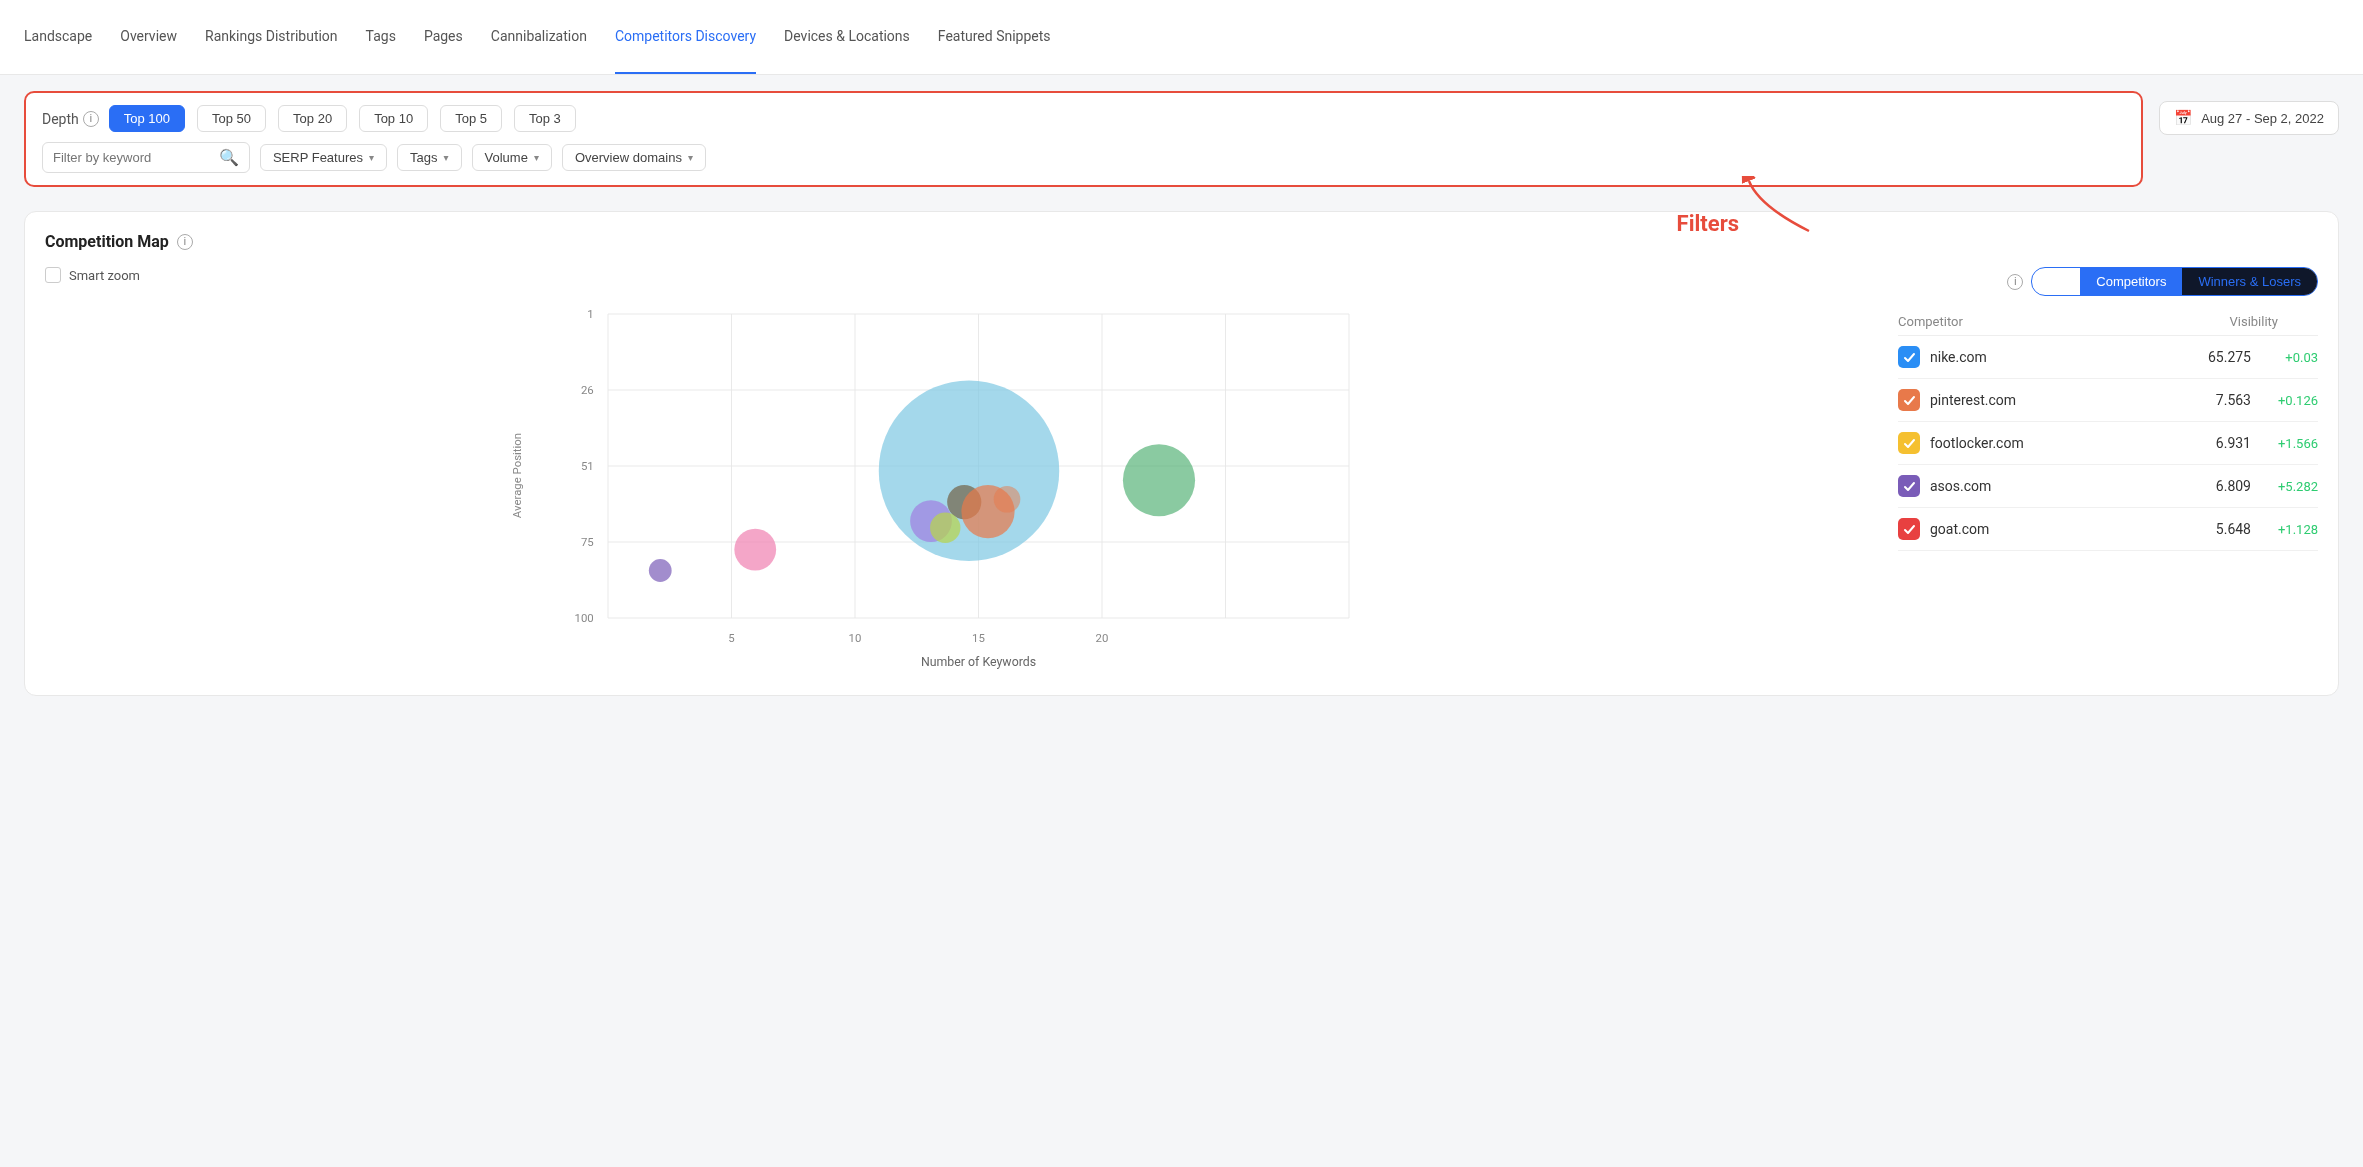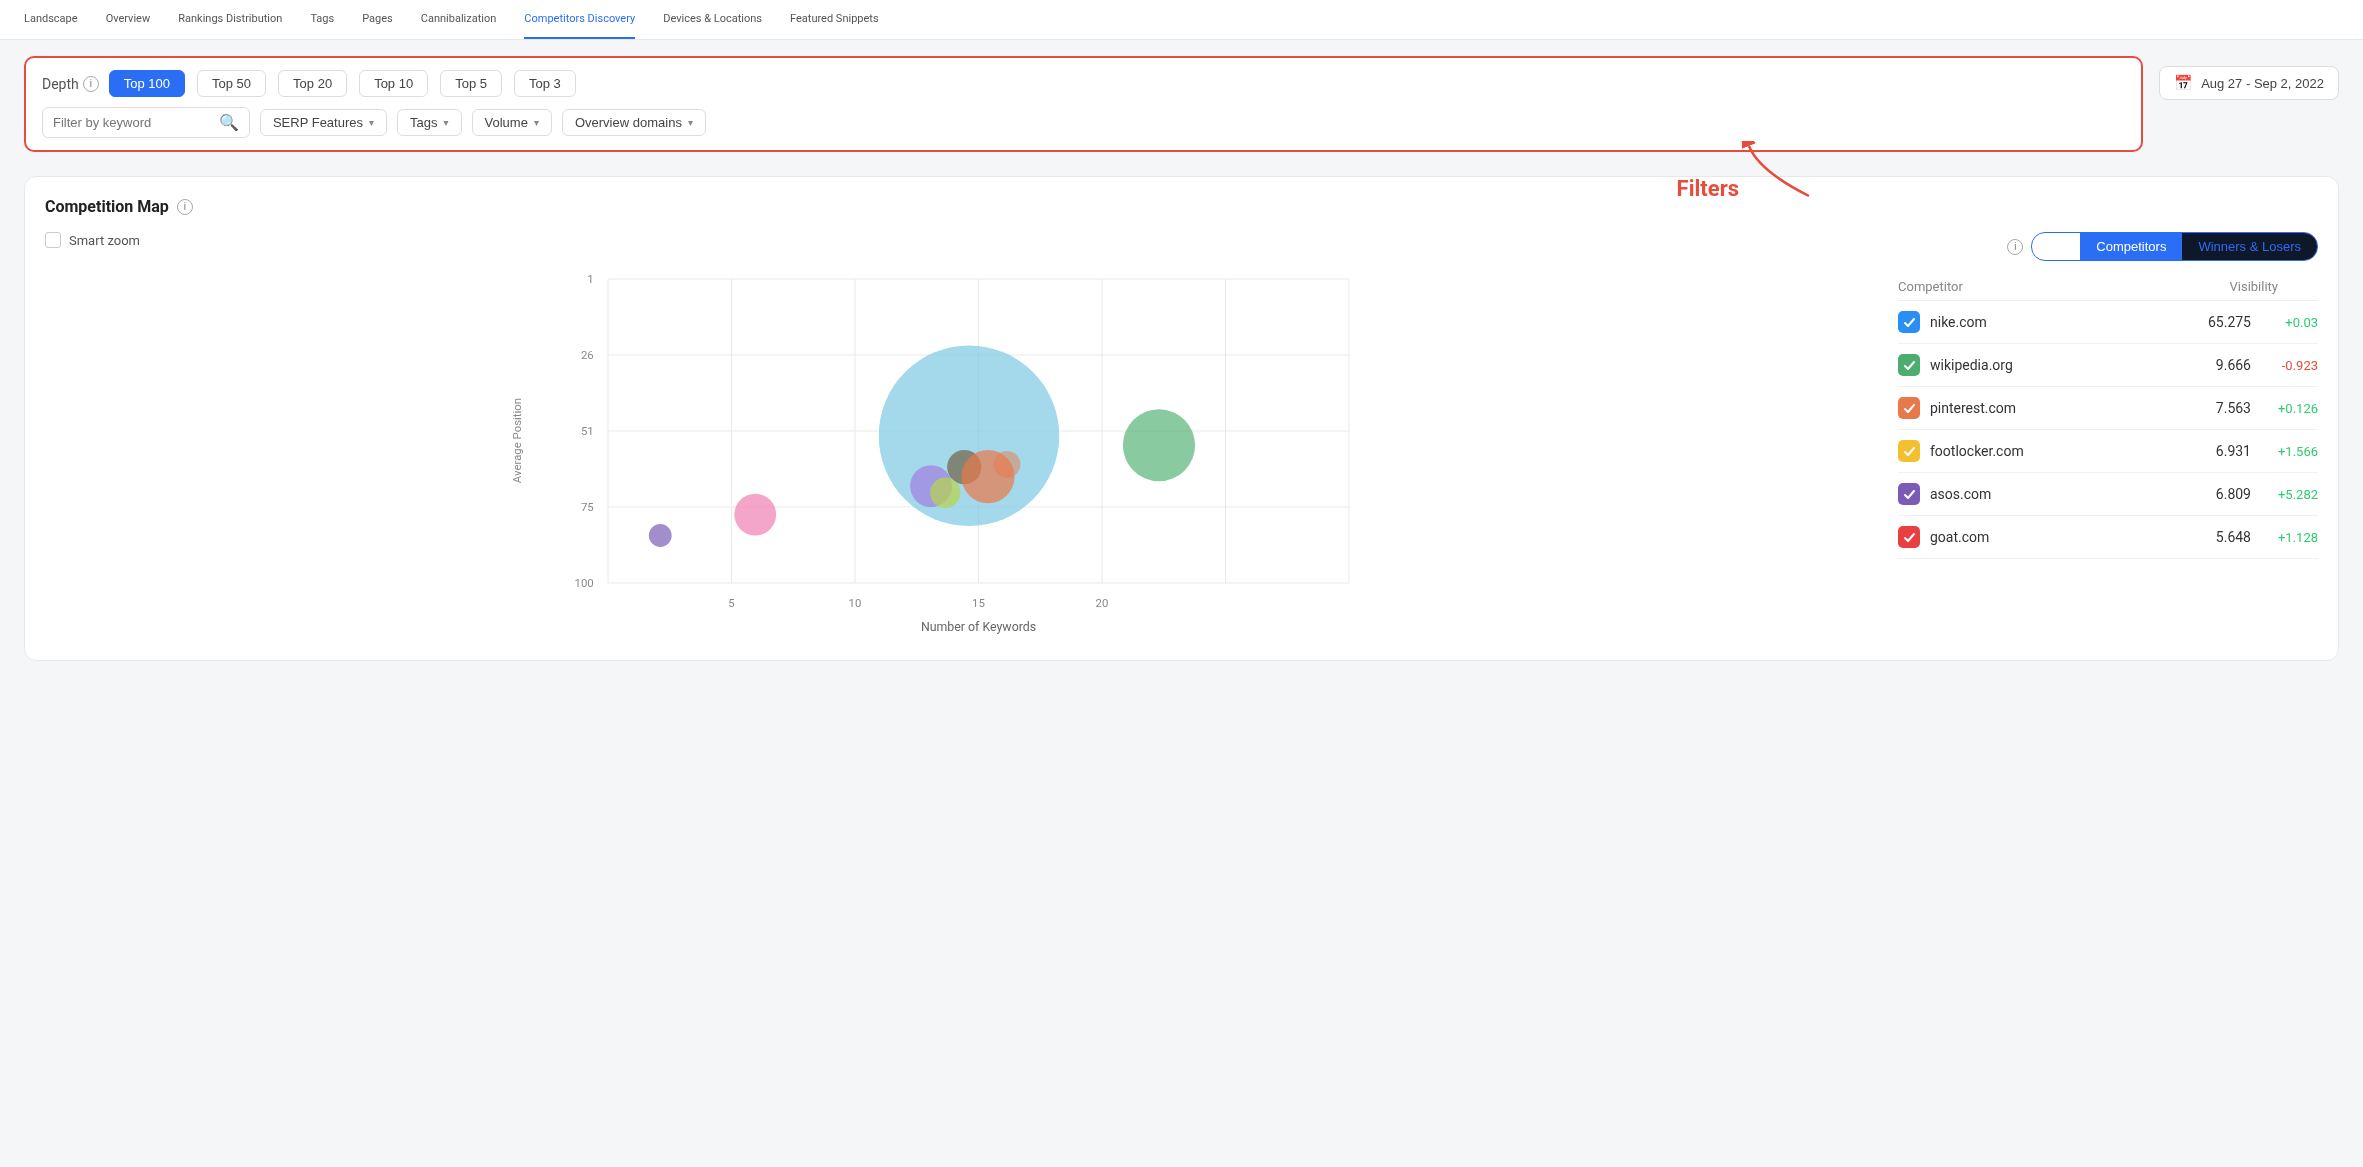--- a/index.html
+++ b/index.html
@@ -1,19 +1,19 @@
 <!DOCTYPE html>
 <html><head>
   <meta charset="utf-8">
   <style>
     * { box-sizing: border-box; margin: 0; padding: 0; }
     body { font-family: -apple-system, BlinkMacSystemFont, 'Segoe UI', Roboto, sans-serif; background: #f5f6f8; color: #333; font-size: 14px; }
 
     .top-nav { background: #fff; border-bottom: 1px solid #e8e8e8; padding: 0 24px; display: flex; align-items: center; gap: 28px; }
-    .top-nav a { padding: 12px 0; text-decoration: none; color: #555; font-size: 11px; white-space: nowrap; border-bottom: 2px solid transparent; }
+    .top-nav a { padding: 28px 0; text-decoration: none; color: #555; font-size: 14px; white-space: nowrap; border-bottom: 2px solid transparent; }
     .top-nav a.active { color: #2a6ef5; border-bottom: 2px solid #2a6ef5; }
 
     .main-content { padding: 16px 24px; }
 
     .filter-bar { border: 2px solid #e74c3c; border-radius: 10px; padding: 12px 16px; background: #fff; display: flex; flex-direction: column; gap: 10px; margin-bottom: 16px; position: relative; }
 
     .depth-row { display: flex; align-items: center; gap: 10px; }
     .depth-label { font-size: 14px; color: #555; display: flex; align-items: flex-start; gap: 4px; }
     .info-icon { width: 16px; height: 16px; border-radius: 50%; border: 1px solid #aaa; display: inline-flex; align-items: center; justify-content: center; font-size: 11px; color: #888; cursor: pointer; }
 
@@ -227,30 +227,20 @@
     <div class="comp-check" style="background:#2a8ef5;">
       <svg viewBox="0 0 13 13" fill="none">
                     <polyline points="2,7 5,10 11,3" stroke="white" stroke-width="2" stroke-linecap="round" stroke-linejoin="round"></polyline>
                   </svg>
     </div>
     <span class="comp-name">nike.com</span>
     <span class="comp-score">65.275</span>
     <span class="comp-change pos">+0.03</span>
   </div>
               <div class="comp-row">
-    <div class="comp-check" style="background:#4cad6e;">
-      <svg viewBox="0 0 13 13" fill="none">
-                    <polyline points="2,7 5,10 11,3" stroke="white" stroke-width="2" stroke-linecap="round" stroke-linejoin="round"></polyline>
-                  </svg>
-    </div>
-    <span class="comp-name">wikipedia.org</span>
-    <span class="comp-score">9.666</span>
-    <span class="comp-change neg">-0.923</span>
-  </div>
-              <div class="comp-row">
     <div class="comp-check" style="background:#e8794a;">
       <svg viewBox="0 0 13 13" fill="none">
                     <polyline points="2,7 5,10 11,3" stroke="white" stroke-width="2" stroke-linecap="round" stroke-linejoin="round"></polyline>
                   </svg>
     </div>
     <span class="comp-name">pinterest.com</span>
     <span class="comp-score">7.563</span>
     <span class="comp-change pos">+0.126</span>
   </div>
               <div class="comp-row">

